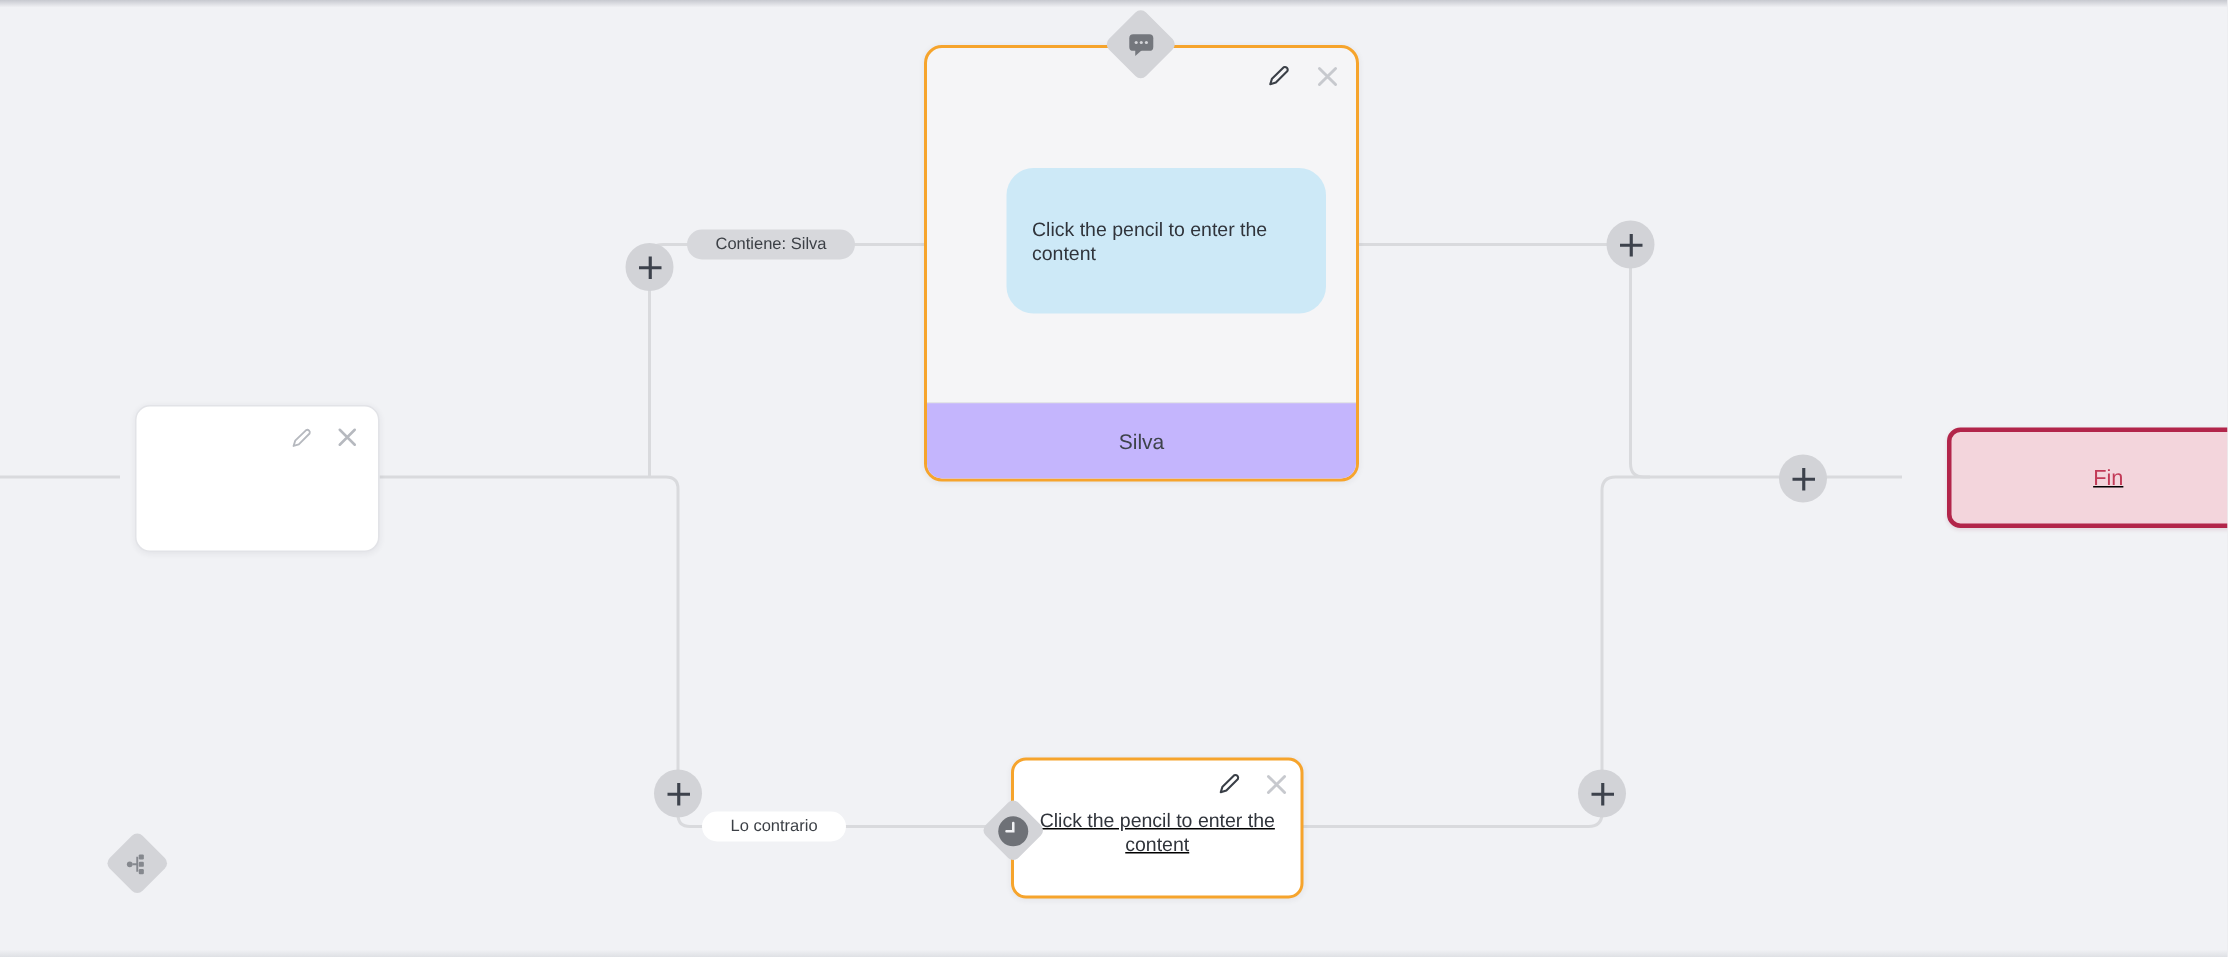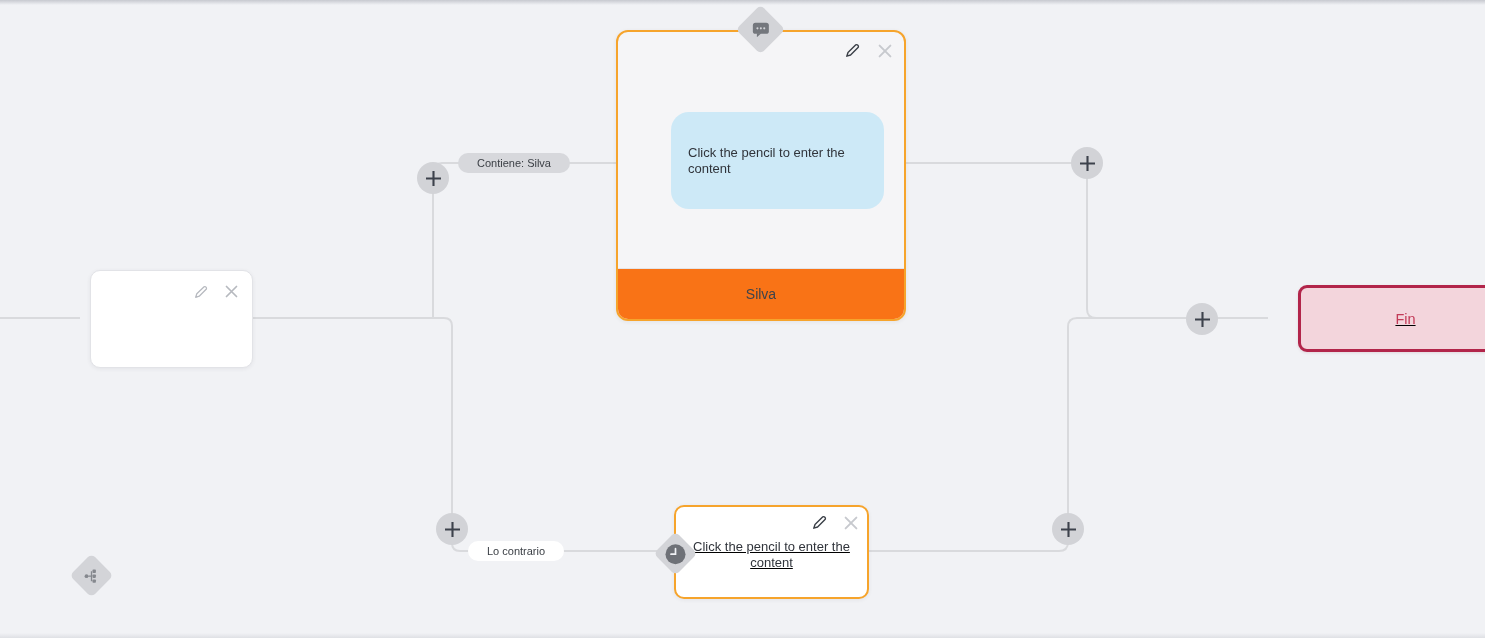--- a/index.html
+++ b/index.html
@@ -57,21 +57,21 @@
   
   .msg-node{left:616px;top:30px;width:290px;height:291px;}
   .msg-card{background:#f5f5f7;border-radius:12px;}
   .msg-diamond{left:calc(50% - 18px);top:-20px;width:35px;height:35px;}
   .bubble{
     position:absolute;left:53px;top:80px;width:213px;height:97px;background:#cde9f7;
     border-radius:18px;display:flex;align-items:center;padding:0 17px;
     font-size:13px;line-height:16px;color:#30343b;
   }
   .msg-footer{
-    position:absolute;left:0;right:0;bottom:0;height:51px;background:#f97316;
+    position:absolute;left:0;right:0;bottom:0;height:51px;background:#c4b5fd;
     border-top:1px solid #e3e4e8;border-radius:0 0 10px 10px;
     display:flex;align-items:center;justify-content:center;
     font-size:14px;color:#3e434b;
   }
 
   
   .act-node{left:674px;top:505px;width:195px;height:94px;}
   .act-text{padding:32px 12px 0;text-align:center;font-size:13px;line-height:16px;color:#30343b;}
   .act-diamond{left:-16px;top:31px;width:31px;height:31px;}
 

